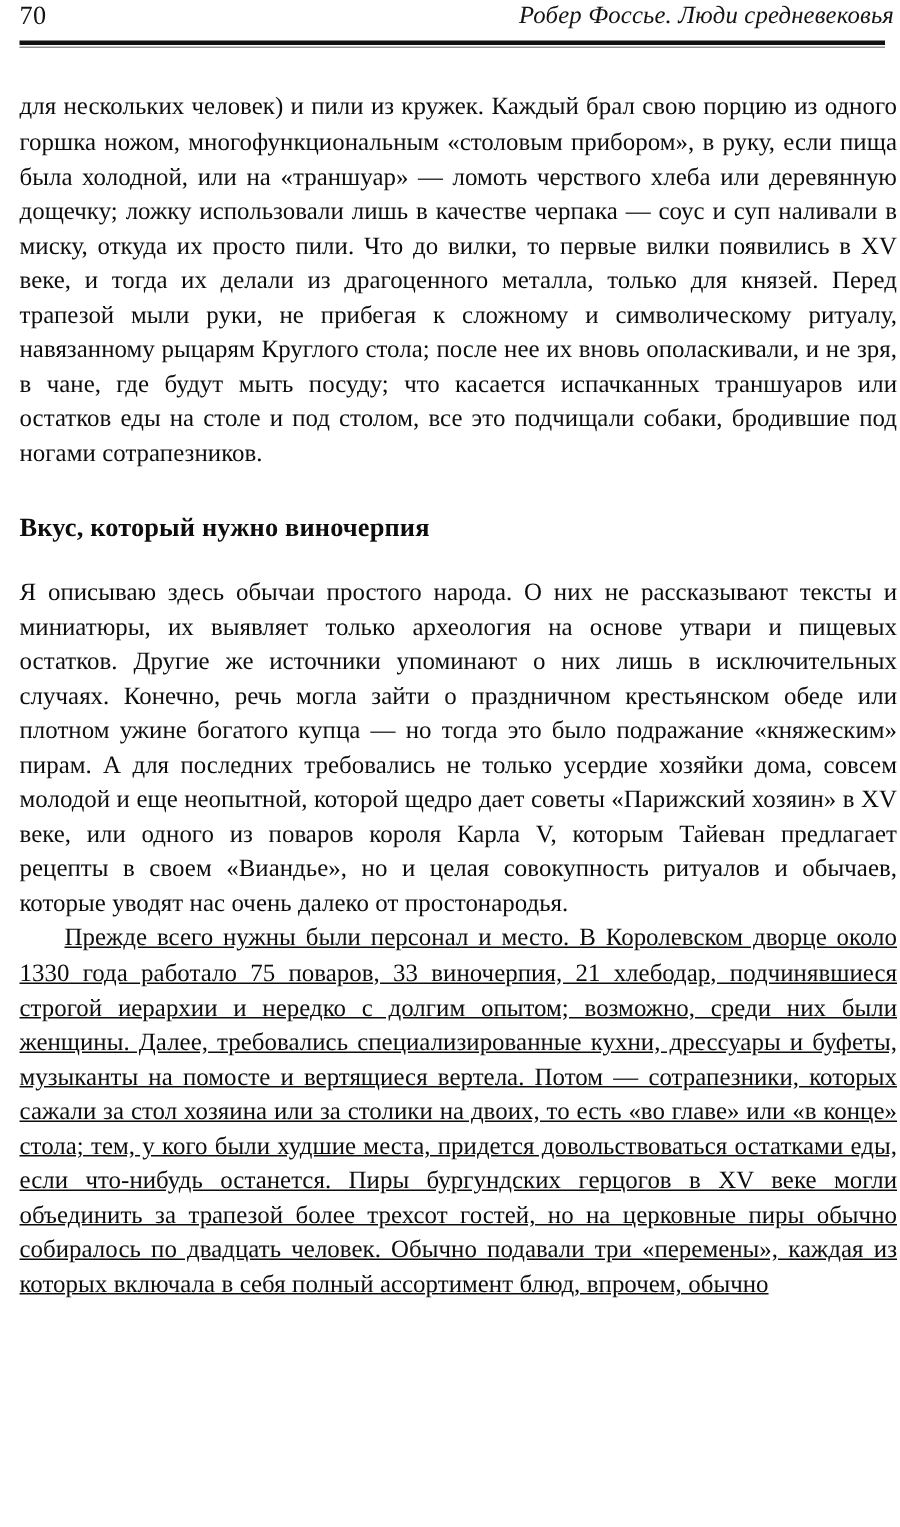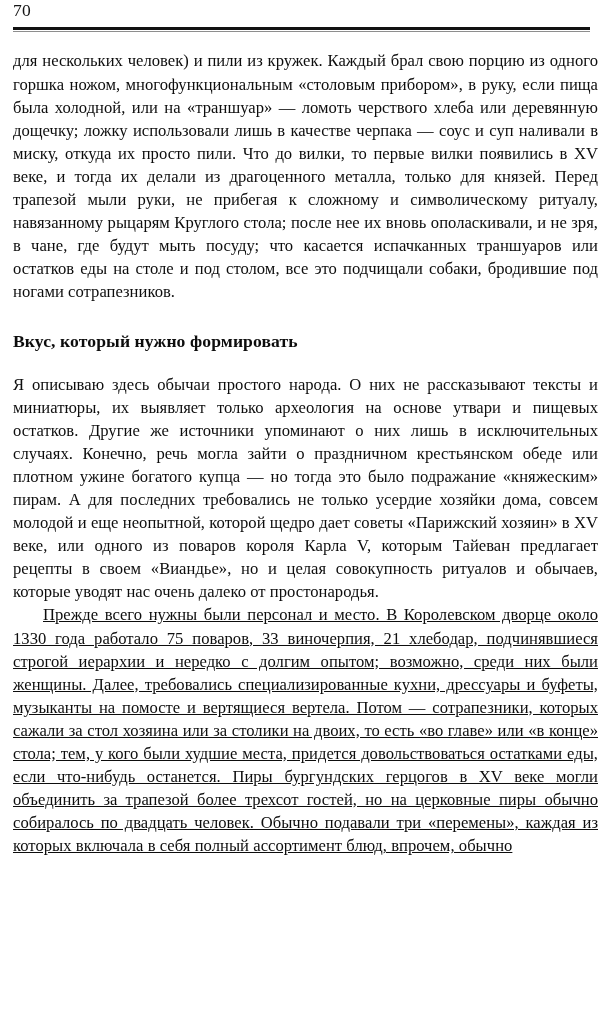--- a/index.html
+++ b/index.html
@@ -59,21 +59,21 @@
     height: 1.6px;
     background: #ffffff;
   }
   .rule-thin {
     height: 1.3px;
     background: #8e8e8e;
   }
 
   
   .body {
-    margin-top: 17px;
+    margin-top: 27px;
   }
   p.para {
     margin: 0;
     font-size: 16.6px;
     line-height: 23.1px;
     text-align: justify;
     text-justify: inter-word;
     letter-spacing: 0.02px;
     word-spacing: 0.1px;
     hyphens: none;
@@ -95,35 +95,36 @@
   .gap-before-heading { height: 26px; }
   .gap-after-heading  { height: 21px; }
 </style>
 </head>
 <body>
 
 <div class="page">
 
   <div class="running-head">
     <span class="folio">70</span>
+    <span class="head-title">Робер Фоссье. Люди средневековья</span>
   </div>
 
   <div class="rule-group">
     <div class="rule-thick"></div>
     <div class="rule-gap"></div>
     <div class="rule-thin"></div>
   </div>
 
   <div class="body">
 
     <p class="para flush">для нескольких человек) и пили из кружек. Каждый брал свою порцию из одного горшка ножом, многофункциональным «столовым прибором», в руку, если пища была холодной, или на «траншуар» — ломоть черствого хлеба или деревянную дощечку; ложку использовали лишь в качестве черпака — соус и суп наливали в миску, откуда их просто пили. Что до вилки, то первые вилки появились в XV веке, и тогда их делали из драгоценного металла, только для князей. Перед трапезой мыли руки, не прибегая к сложному и символическому ритуалу, навязанному рыцарям Круглого стола; после нее их вновь ополаскивали, и не зря, в чане, где будут мыть посуду; что касается испачканных траншуаров или остатков еды на столе и под столом, все это подчищали собаки, бродившие под ногами сотрапезников.</p>
 
     <div class="gap-before-heading"></div>
 
-    <h2 class="section-heading">Вкус, который нужно формировать</h2>
+    <h2 class="section-heading">Вкус, который нужно виночерпия</h2>
 
     <div class="gap-after-heading"></div>
 
     <p class="para flush">Я описываю здесь обычаи простого народа. О них не рассказывают тексты и миниатюры, их выявляет только археология на основе утвари и пищевых остатков. Другие же источники упоминают о них лишь в исключительных случаях. Конечно, речь могла зайти о праздничном крестьянском обеде или плотном ужине богатого купца — но тогда это было подражание «княжеским» пирам. А для последних требовались не только усердие хозяйки дома, совсем молодой и еще неопытной, которой щедро дает советы «Парижский хозяин» в XV веке, или одного из поваров короля Карла V, которым Тайеван предлагает рецепты в своем «Виандье», но и целая совокупность ритуалов и обычаев, которые уводят нас очень далеко от простонародья.</p>
 
     <p class="para indent">Прежде всего нужны были персонал и место. В Королевском дворце около 1330 года работало 75 поваров, 33 виночерпия, 21 хлебодар, подчинявшиеся строгой иерархии и нередко с  долгим опытом; возможно, среди них были женщины. Далее, требовались специализированные кухни, дрессуары и буфеты, музыканты на помосте и вертящиеся вертела. Потом — сотрапезники, которых сажали за стол хозяина или за столики на двоих, то есть «во главе» или «в конце» стола; тем, у кого были худшие места, придется довольствоваться остатками еды, если что-нибудь останется. Пиры бургундских герцогов в XV веке могли объединить за трапезой более трехсот гостей, но на церковные пиры обычно собиралось по двадцать человек. Обычно подавали три «перемены», каждая из которых включала в себя полный ассортимент блюд, впрочем, обычно</p>
 
   </div>
 
 </div>

